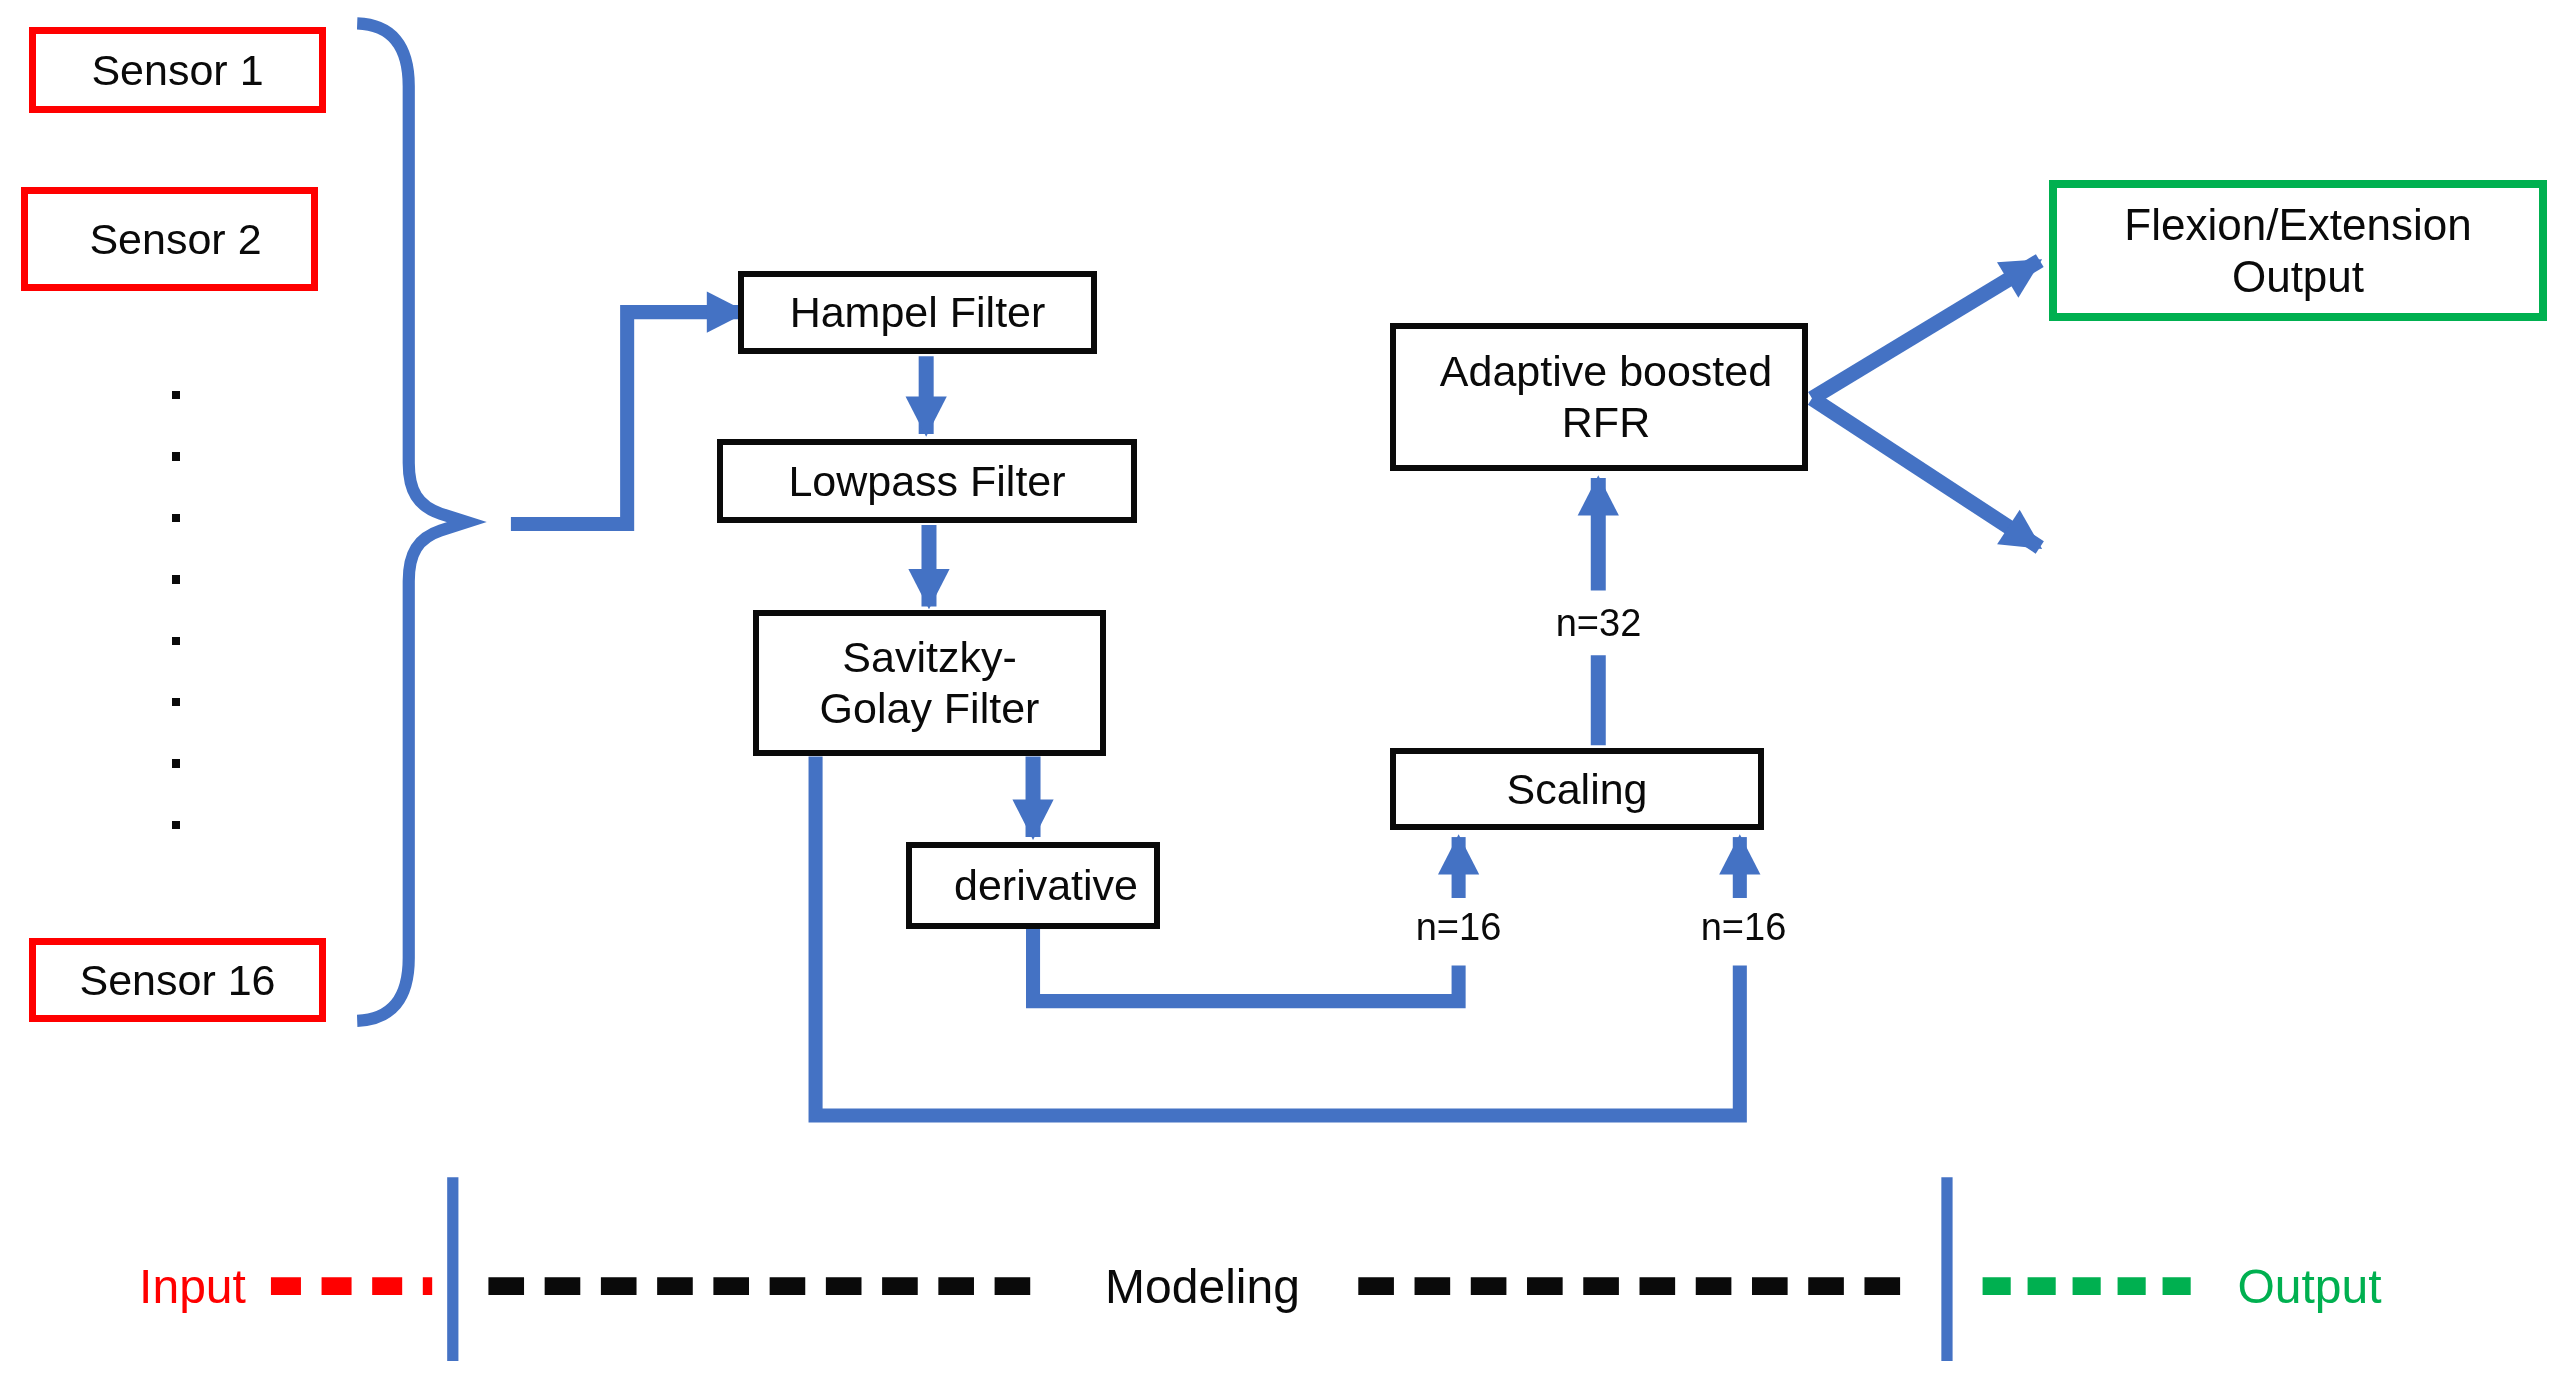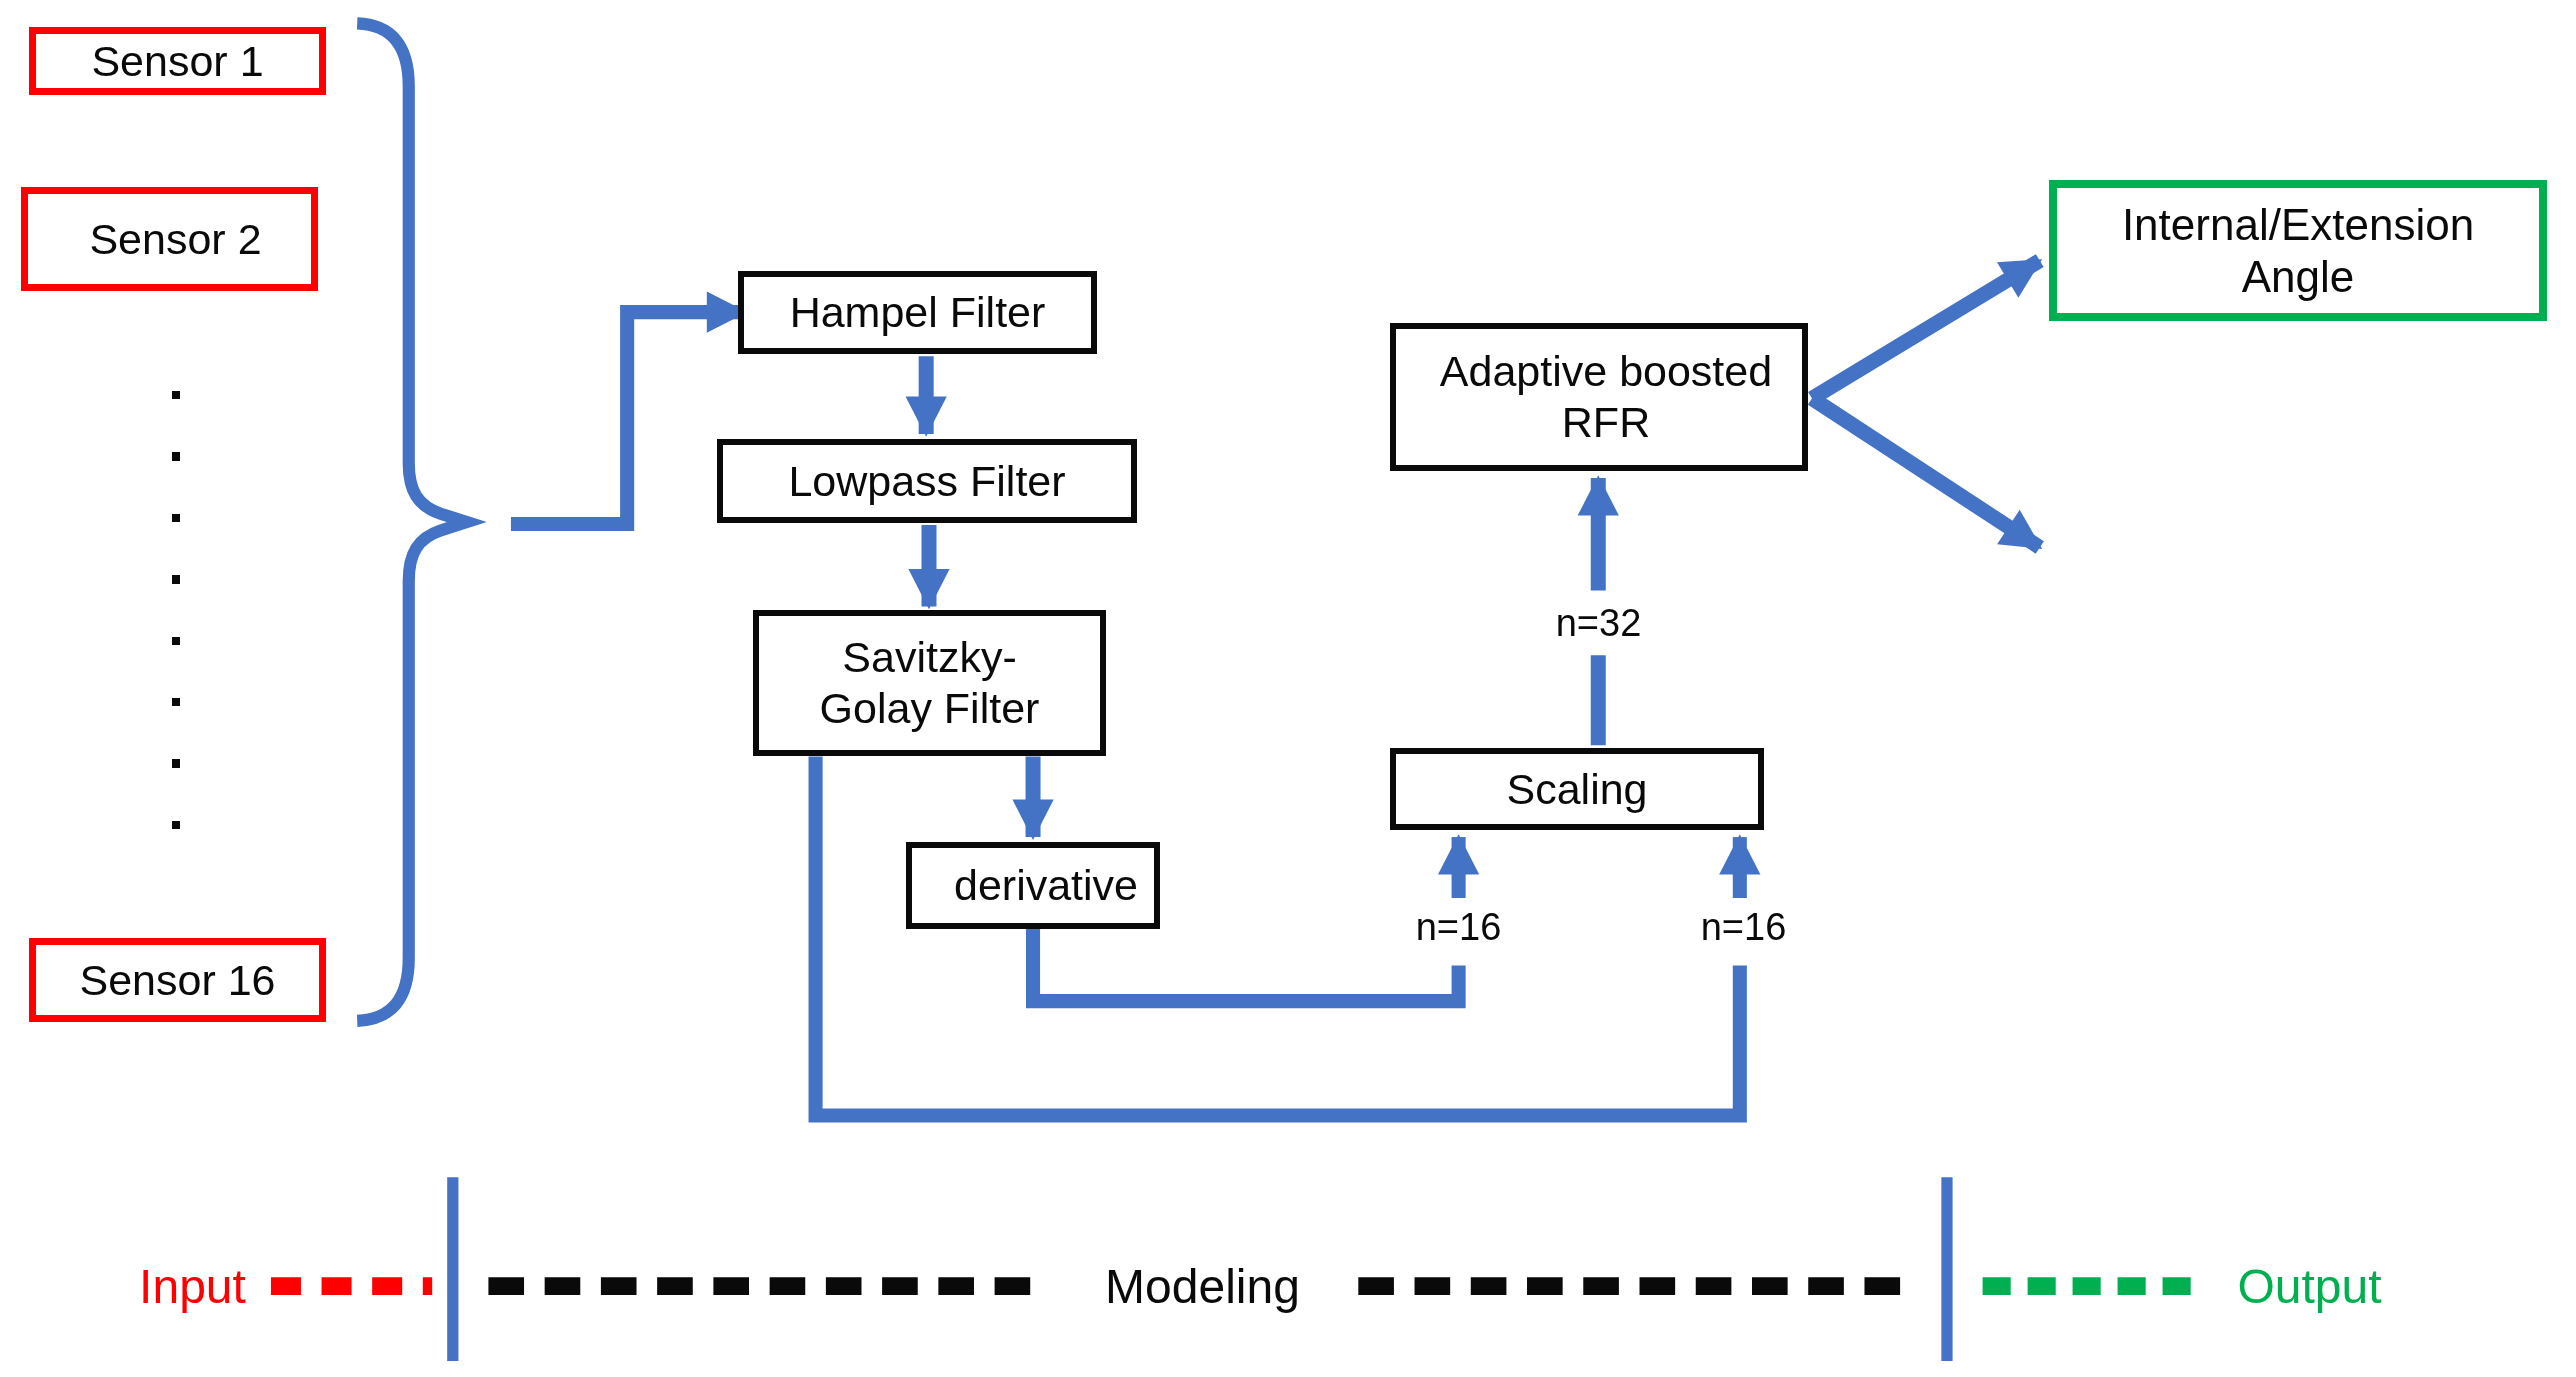--- a/index.html
+++ b/index.html
@@ -72,21 +72,21 @@
 
     <path class="connector" stroke-width="12" d="M 483 1256 L 483 1452"></path>
     <path class="connector" stroke-width="12" d="M 2077 1256 L 2077 1452"></path>
 
     <path stroke="#FF0000" fill="none" stroke-width="19" stroke-dasharray="32 22" d="M 289 1372 L 461 1372"></path>
     <path stroke="#0a0a0a" fill="none" stroke-width="19" stroke-dasharray="38 22" d="M 521 1372 L 1117 1372"></path>
     <path stroke="#0a0a0a" fill="none" stroke-width="19" stroke-dasharray="38 22" d="M 1449 1372 L 2046 1372"></path>
     <path stroke="#00B050" fill="none" stroke-width="19" stroke-dasharray="30 18" d="M 2115 1372 L 2337 1372"></path>
   </svg>
 
-  <div class="box red-box" style="left:29px;top:27px;width:297px;height:68px;justify-content:center;">
+  <div class="box red-box" style="left:29px;top:27px;width:297px;height:86px;justify-content:center;">
     <span>Sensor 1</span>
   </div>
   <div class="box red-box" style="left:21px;top:187px;width:297px;height:104px;padding-left:12px;">
     <span>Sensor 2</span>
   </div>
   <div id="sensor-dots">
       <div class="dot"></div>
       <div class="dot"></div>
       <div class="dot"></div>
       <div class="dot"></div>
@@ -116,21 +116,21 @@
   </div>
   <div class="box black-box" style="left:1390px;top:323px;width:418px;height:148px;">
     <span class="pad-wrap" style="max-width:361px;padding-left:42px;">Adaptive boosted RFR</span>
   </div>
 
   <div class="small-label" style="left:1365px;top:902px;width:187px;height:51px;">n=16</div>
   <div class="small-label" style="left:1650px;top:902px;width:187px;height:51px;">n=16</div>
   <div class="small-label" style="left:1505px;top:597px;width:187px;height:52px;">n=32</div>
 
   <div class="box green-box" style="left:2049px;top:180px;width:498px;height:141px;">
-    <span style="max-width:403px;">Internal/Extension Angle</span>
+    <span style="max-width:403px;">Flexion/Extension Output</span>
   </div>
 
   <div class="legend-label" id="legend-input-label" style="left:99px;top:1256px;width:187px;height:60px;">Input</div>
   <div class="legend-label" id="legend-modeling-label" style="left:1062px;top:1256px;width:281px;height:60px;">Modeling</div>
   <div class="legend-label" id="legend-output-label" style="left:2169px;top:1256px;width:281px;height:60px;">Output</div>
 
 </div>
 
 
 </body></html>

